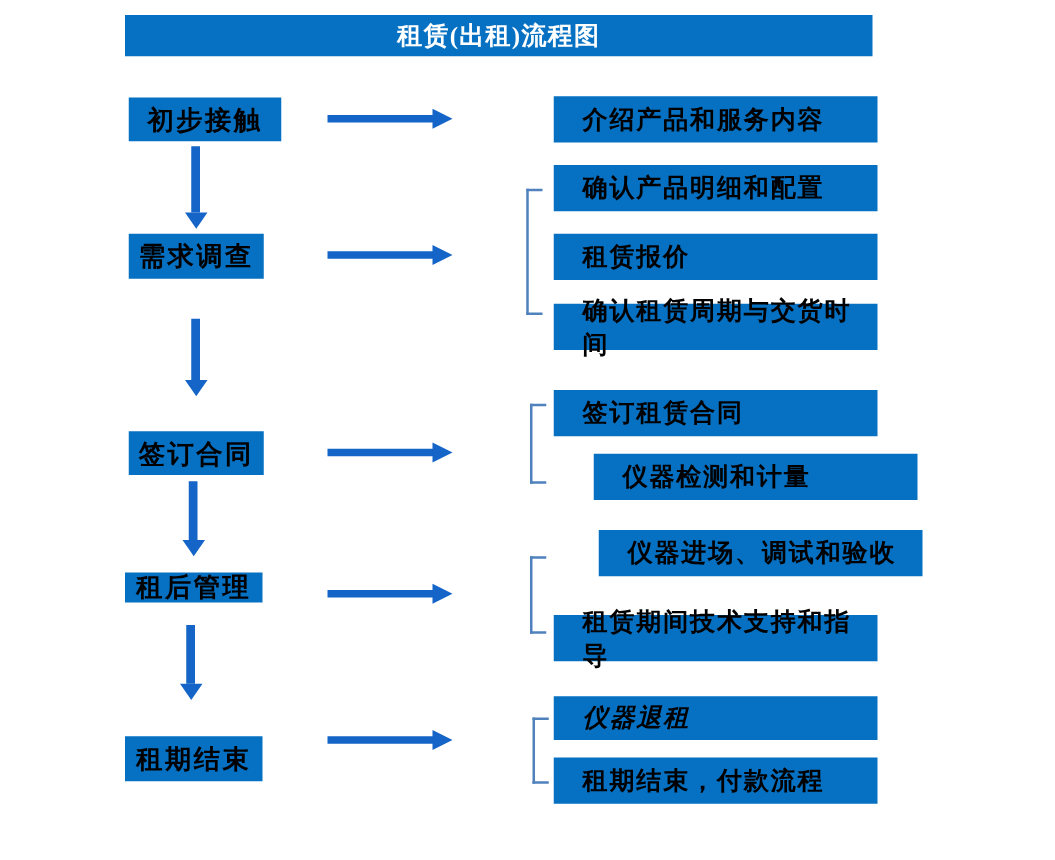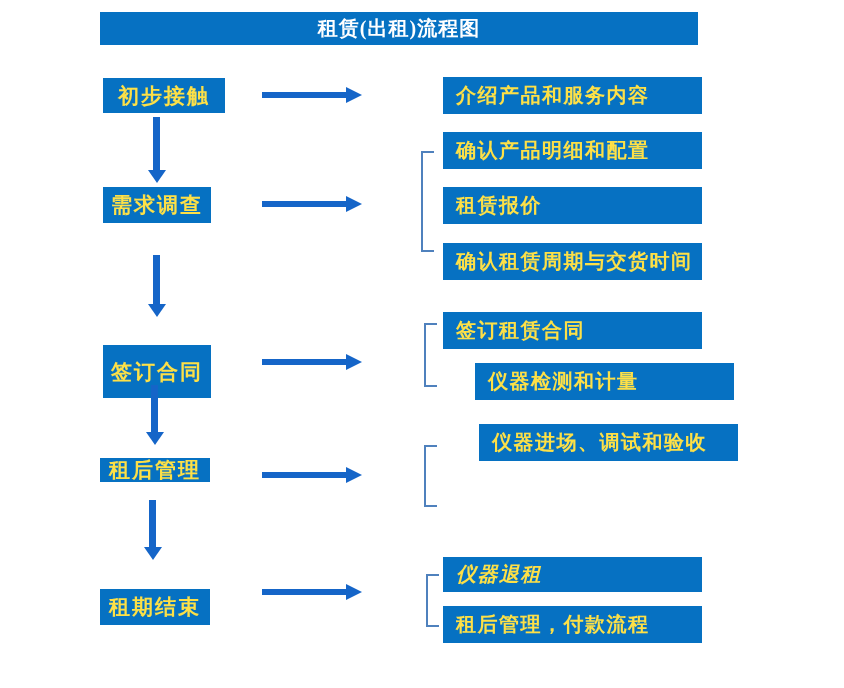--- a/index.html
+++ b/index.html
@@ -8,21 +8,21 @@
     width: 844px;
     height: 688px;
     background: #ffffff;
     font-family: "Liberation Serif", "DejaVu Serif", serif;
     overflow: hidden;
     border-radius: 16px;
   }
   .box {
     position: absolute;
     background: #0671c2;
-    color: #fde047;
+    color: #000000;
     font-weight: bold;
     display: flex;
     align-items: center;
     box-sizing: border-box;
   }
   .title-bar {
     position: absolute;
     left: 100px; top: 12px; width: 598px; height: 33px;
     background: #0671c2;
     color: #ffffff;
@@ -35,21 +35,21 @@
   }
   .left-box {
     justify-content: center;
     font-size: 21px;
     letter-spacing: 2px;
   }
   .right-box {
     left: 443px;
     width: 259px;
     height: 37px;
-    padding-left: 13px;
+    padding-left: 23px;
     font-size: 20px;
     letter-spacing: 1.5px;
     justify-content: flex-start;
   }
   
   .harrow { position: absolute; left: 262px; width: 100px; height: 16px; }
   .harrow .shaft {
     position: absolute; left: 0; top: 5px; width: 85px; height: 6px;
     background: #1565c8;
   }
@@ -89,21 +89,21 @@
   <div class="title-bar">
     <span>租赁(出租)流程图</span>
   </div>
 
   <div class="box left-box" style="left:103px; top:78px; width:122px; height:35px;">
     <span>初步接触</span>
   </div>
   <div class="box left-box" style="left:103px; top:187px; width:108px; height:36px;">
     <span>需求调查</span>
   </div>
-  <div class="box left-box" style="left:103px; top:345px; width:108px; height:53px;">
+  <div class="box left-box" style="left:103px; top:345px; width:108px; height:35px;">
     <span>签订合同</span>
   </div>
   <div class="box left-box" style="left:100px; top:458px; width:110px; height:24px;">
     <span>租后管理</span>
   </div>
   <div class="box left-box" style="left:100px; top:575px; width:110px; height:36px;margin-top:14px;">
     <span>租期结束</span>
   </div>
 
   <div class="varrow" style="left:148px; top:117px; height:66px;">
@@ -166,21 +166,24 @@
   <div class="box right-box" style="top:312px;">
     <span>签订租赁合同</span>
   </div>
   <div class="box right-box" style="top:363px;margin-left:32px;">
     <span>仪器检测和计量</span>
   </div>
 
   <div class="box right-box" style="top:424px;margin-left:36px;">
     <span>仪器进场、调试和验收</span>
   </div>
+  <div class="box right-box" style="top:492px;">
+    <span>租赁期间技术支持和指导</span>
+  </div>
 
   <div class="box right-box" style="top:557px; height:35px;font-style:italic;">
     <span>仪器退租</span>
   </div>
   <div class="box right-box" style="top:606px;">
-    <span>租后管理，付款流程</span>
+    <span>租期结束，付款流程</span>
   </div>
 
 </div>
 
 </body></html>

